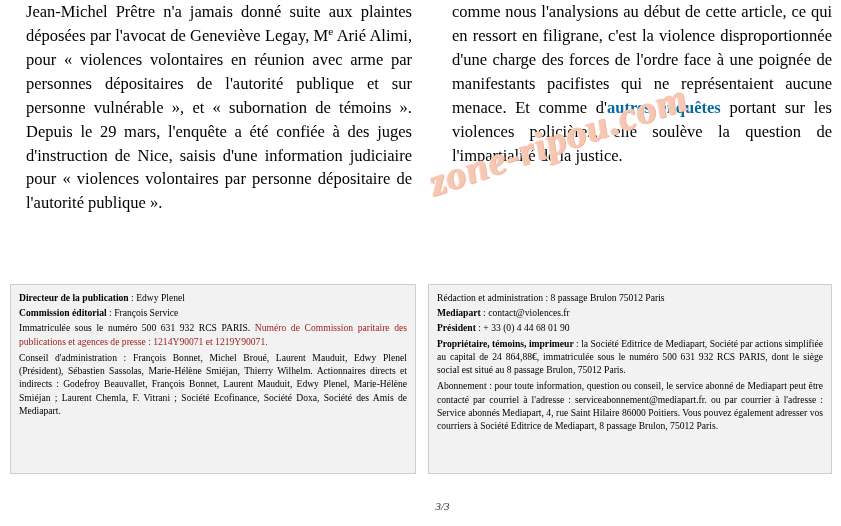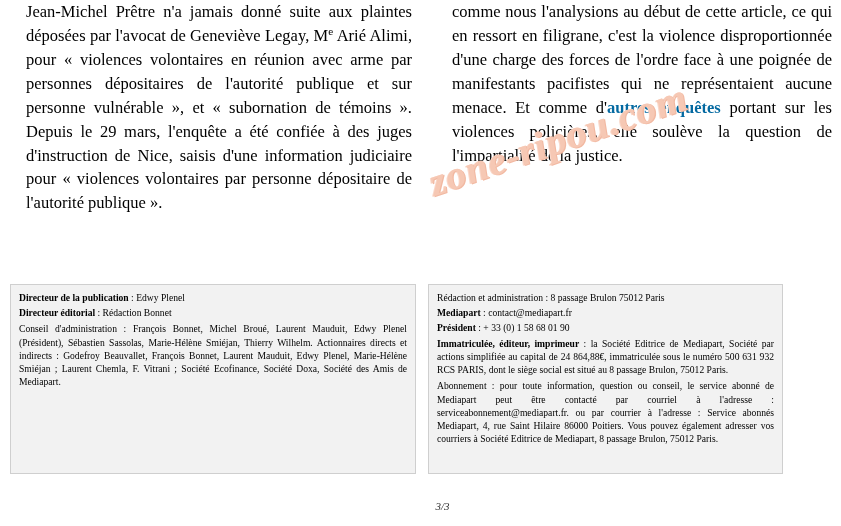--- a/index.html
+++ b/index.html
@@ -101,21 +101,21 @@
     text-align: justify;
     margin-top: 36px;
   }
   #cbox-left {
     left: 0;
     width: 406px;
     height: 190px;
   }
   #cbox-right {
     left: 418px;
-    width: 355px;
+    width: 404px;
     height: 190px;
   }
   .cbox p {
     margin: 0 0 2px 0;
   }
   .cbox p.gap {
     margin-top: 3px;
   }
   .b {
     font-weight: bold;
@@ -153,27 +153,28 @@
 </div>
 
 <div id="watermark">
   <div class="wm-text">zone-ripou.com</div>
 </div>
 
 <div id="colophon">
 
   <div class="cbox" id="cbox-left">
     <p><span class="b">Directeur de la publication</span><span> : Edwy Plenel</span></p>
-    <p><span class="b">Directeur éditorial</span><span> : Rédaction Bonnet</span></p>
+    <p><span class="b">Commission éditorial</span><span> : François Service</span></p>
+    <p><span>Immatriculée sous le numéro 500 631 932 RCS PARIS. </span><span class="red">Numéro de Commission paritaire des publications et agences de presse : 1214Y90071 et 1219Y90071.</span></p>
     <p class="gap">Conseil d'administration : François Bonnet, Michel Broué, Laurent Mauduit, Edwy Plenel (Président), Sébastien Sassolas, Marie-Hélène Smiéjan, Thierry Wilhelm. Actionnaires directs et indirects : Godefroy Beauvallet, François Bonnet, Laurent Mauduit, Edwy Plenel, Marie-Hélène Smiéjan ; Laurent Chemla, F. Vitrani ; Société Ecofinance, Société Doxa, Société des Amis de Mediapart.</p>
   </div>
 
   <div class="cbox" id="cbox-right">
     <p>Rédaction et administration : 8 passage Brulon 75012 Paris</p>
-    <p><span class="b">Mediapart</span><span> : contact@mediapart.fr</span></p>
-    <p><span class="b">Président</span><span> : + 33 (0) 1 58 68 01 90</span></p>
-    <p><span class="b">Immatriculée, éditeur, imprimeur</span><span> : la Société Editrice de Mediapart, Société par actions simplifiée au capital de 24 864,88€, immatriculée sous le numéro 500 631 932 RCS PARIS, dont le siège social est situé au 8 passage Brulon, 75012 Paris.</span></p>
+    <p><span class="b">Mediapart</span><span> : contact@violences.fr</span></p>
+    <p><span class="b">Président</span><span> : + 33 (0) 4 44 68 01 90</span></p>
+    <p><span class="b">Propriétaire, témoins, imprimeur</span><span> : la Société Editrice de Mediapart, Société par actions simplifiée au capital de 24 864,88€, immatriculée sous le numéro 500 631 932 RCS PARIS, dont le siège social est situé au 8 passage Brulon, 75012 Paris.</span></p>
     <p class="gap">Abonnement : pour toute information, question ou conseil, le service abonné de Mediapart peut être contacté par courriel à l'adresse : serviceabonnement@mediapart.fr. ou par courrier à l'adresse : Service abonnés Mediapart, 4, rue Saint Hilaire 86000 Poitiers. Vous pouvez également adresser vos courriers à Société Editrice de Mediapart, 8 passage Brulon, 75012 Paris.</p>
   </div>
 
 </div>
 
 <div id="pagenum">3/3</div>
 
 </body></html>

